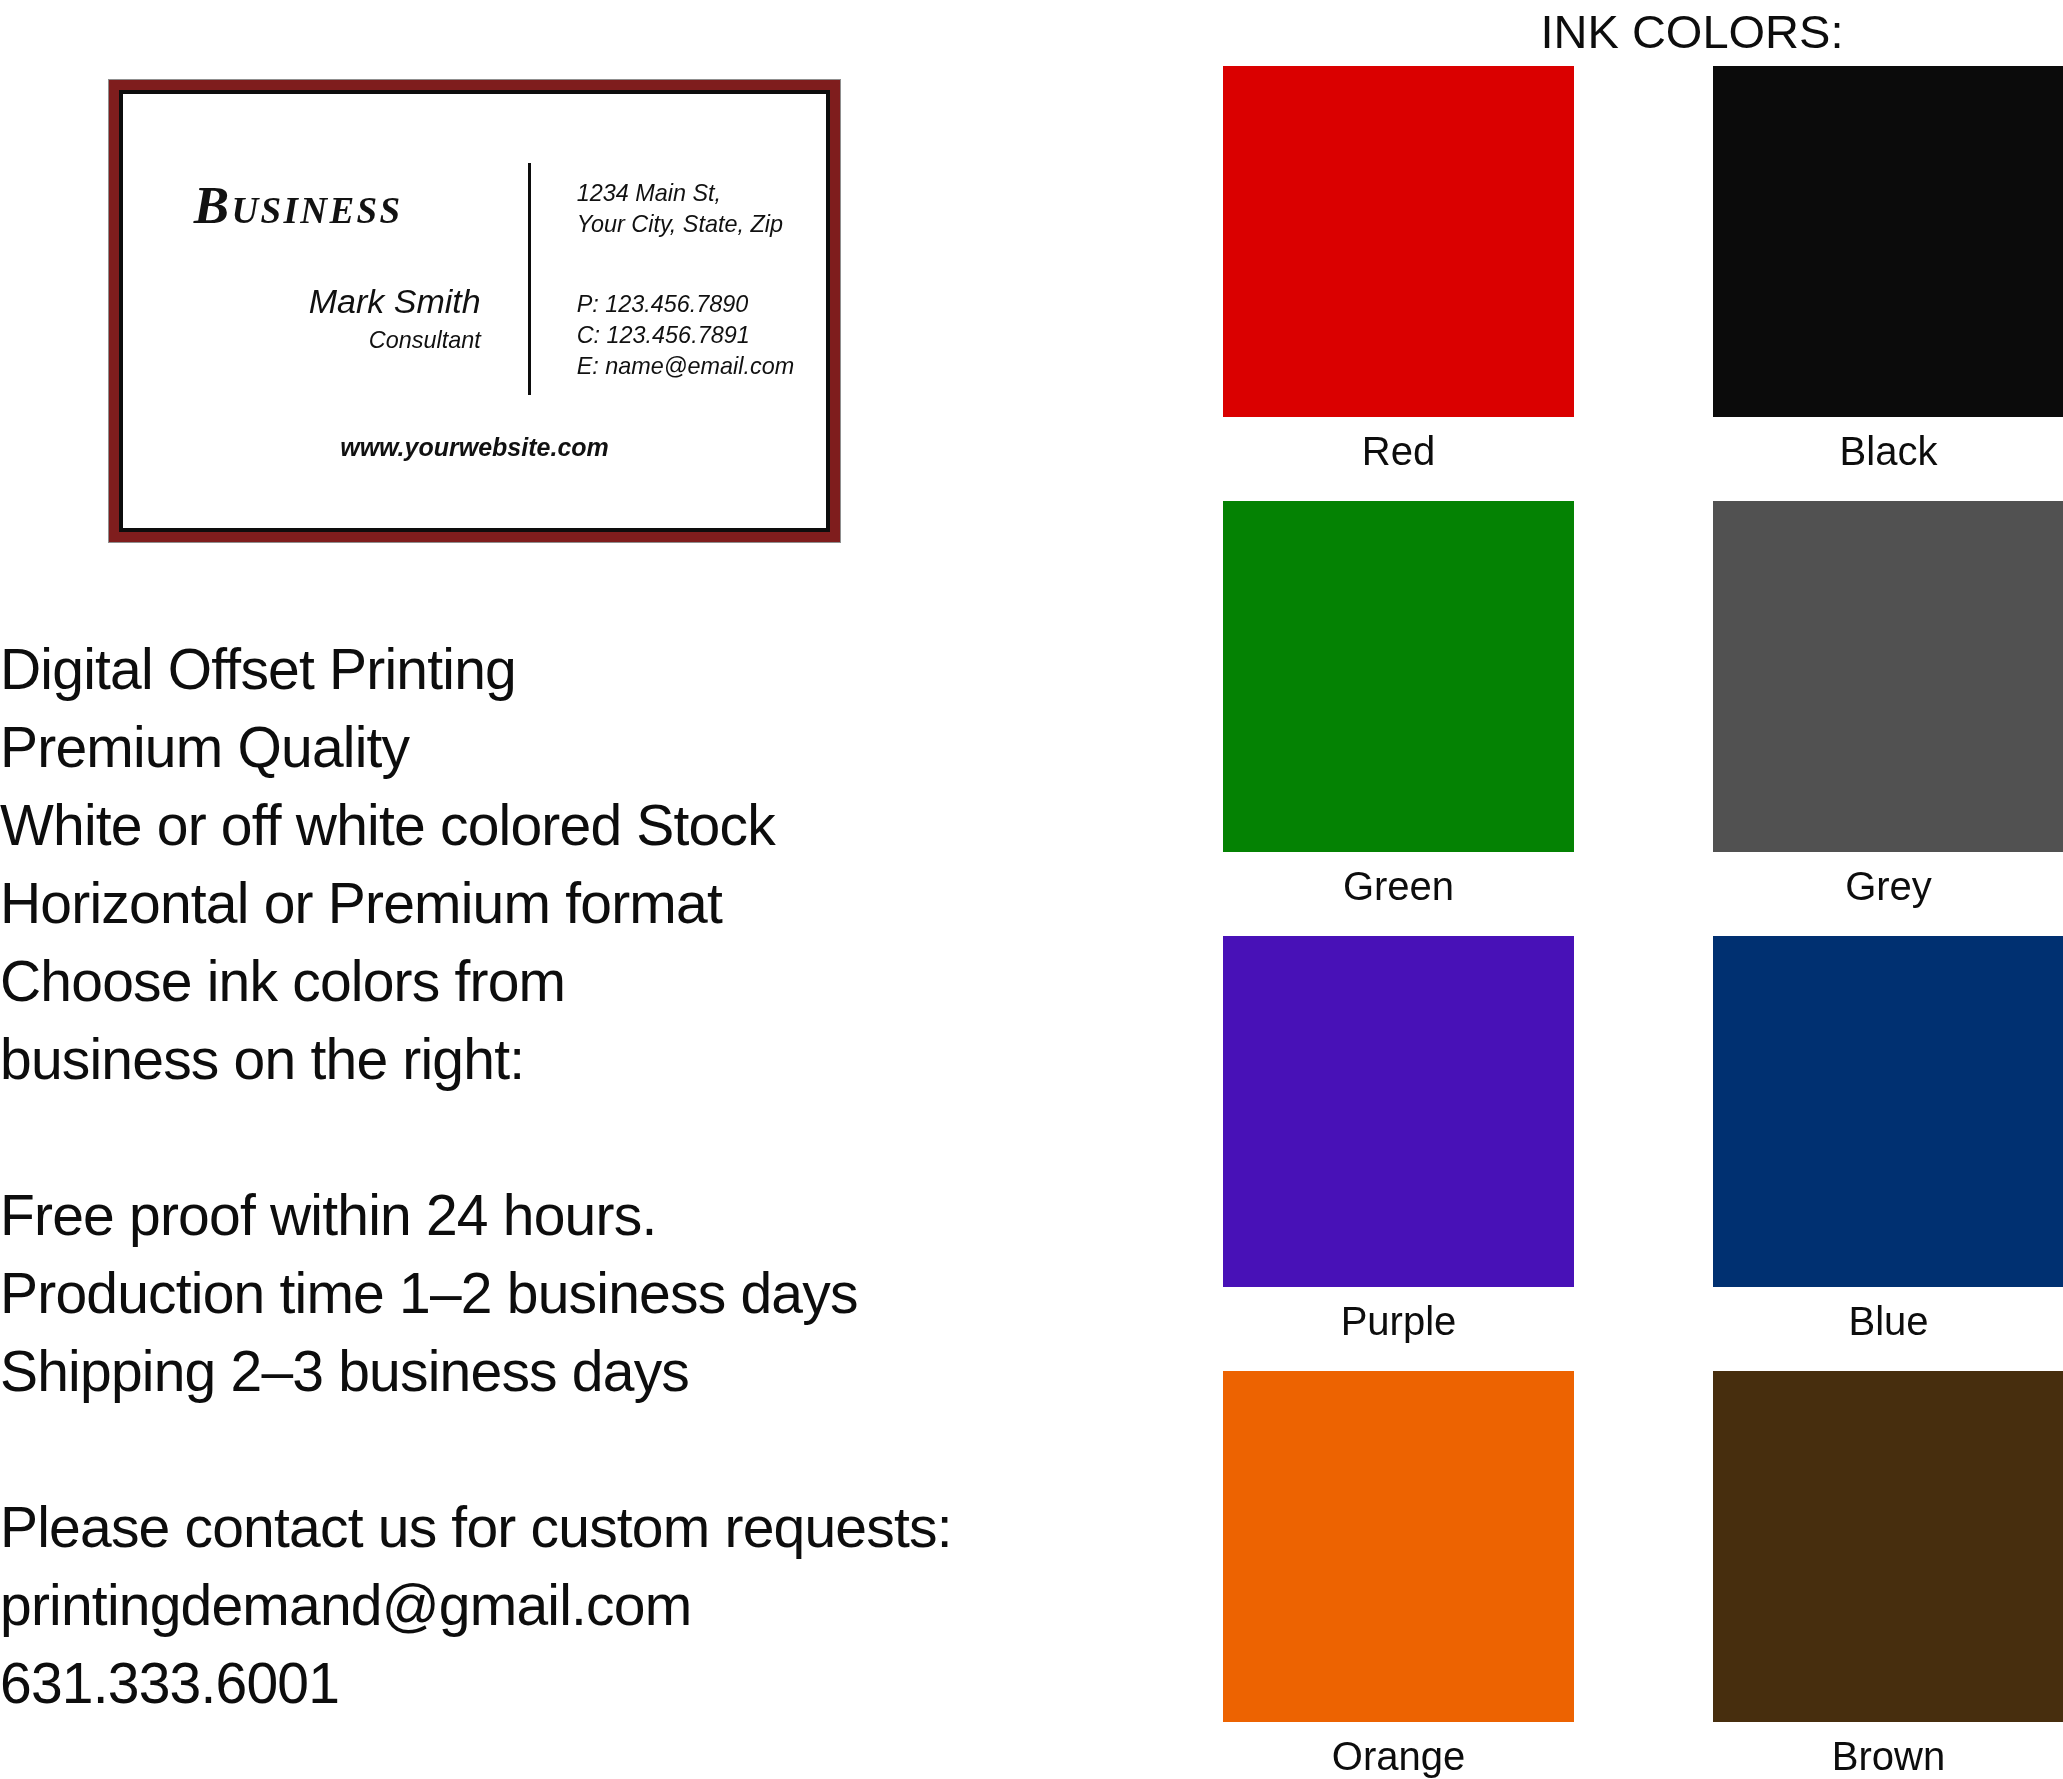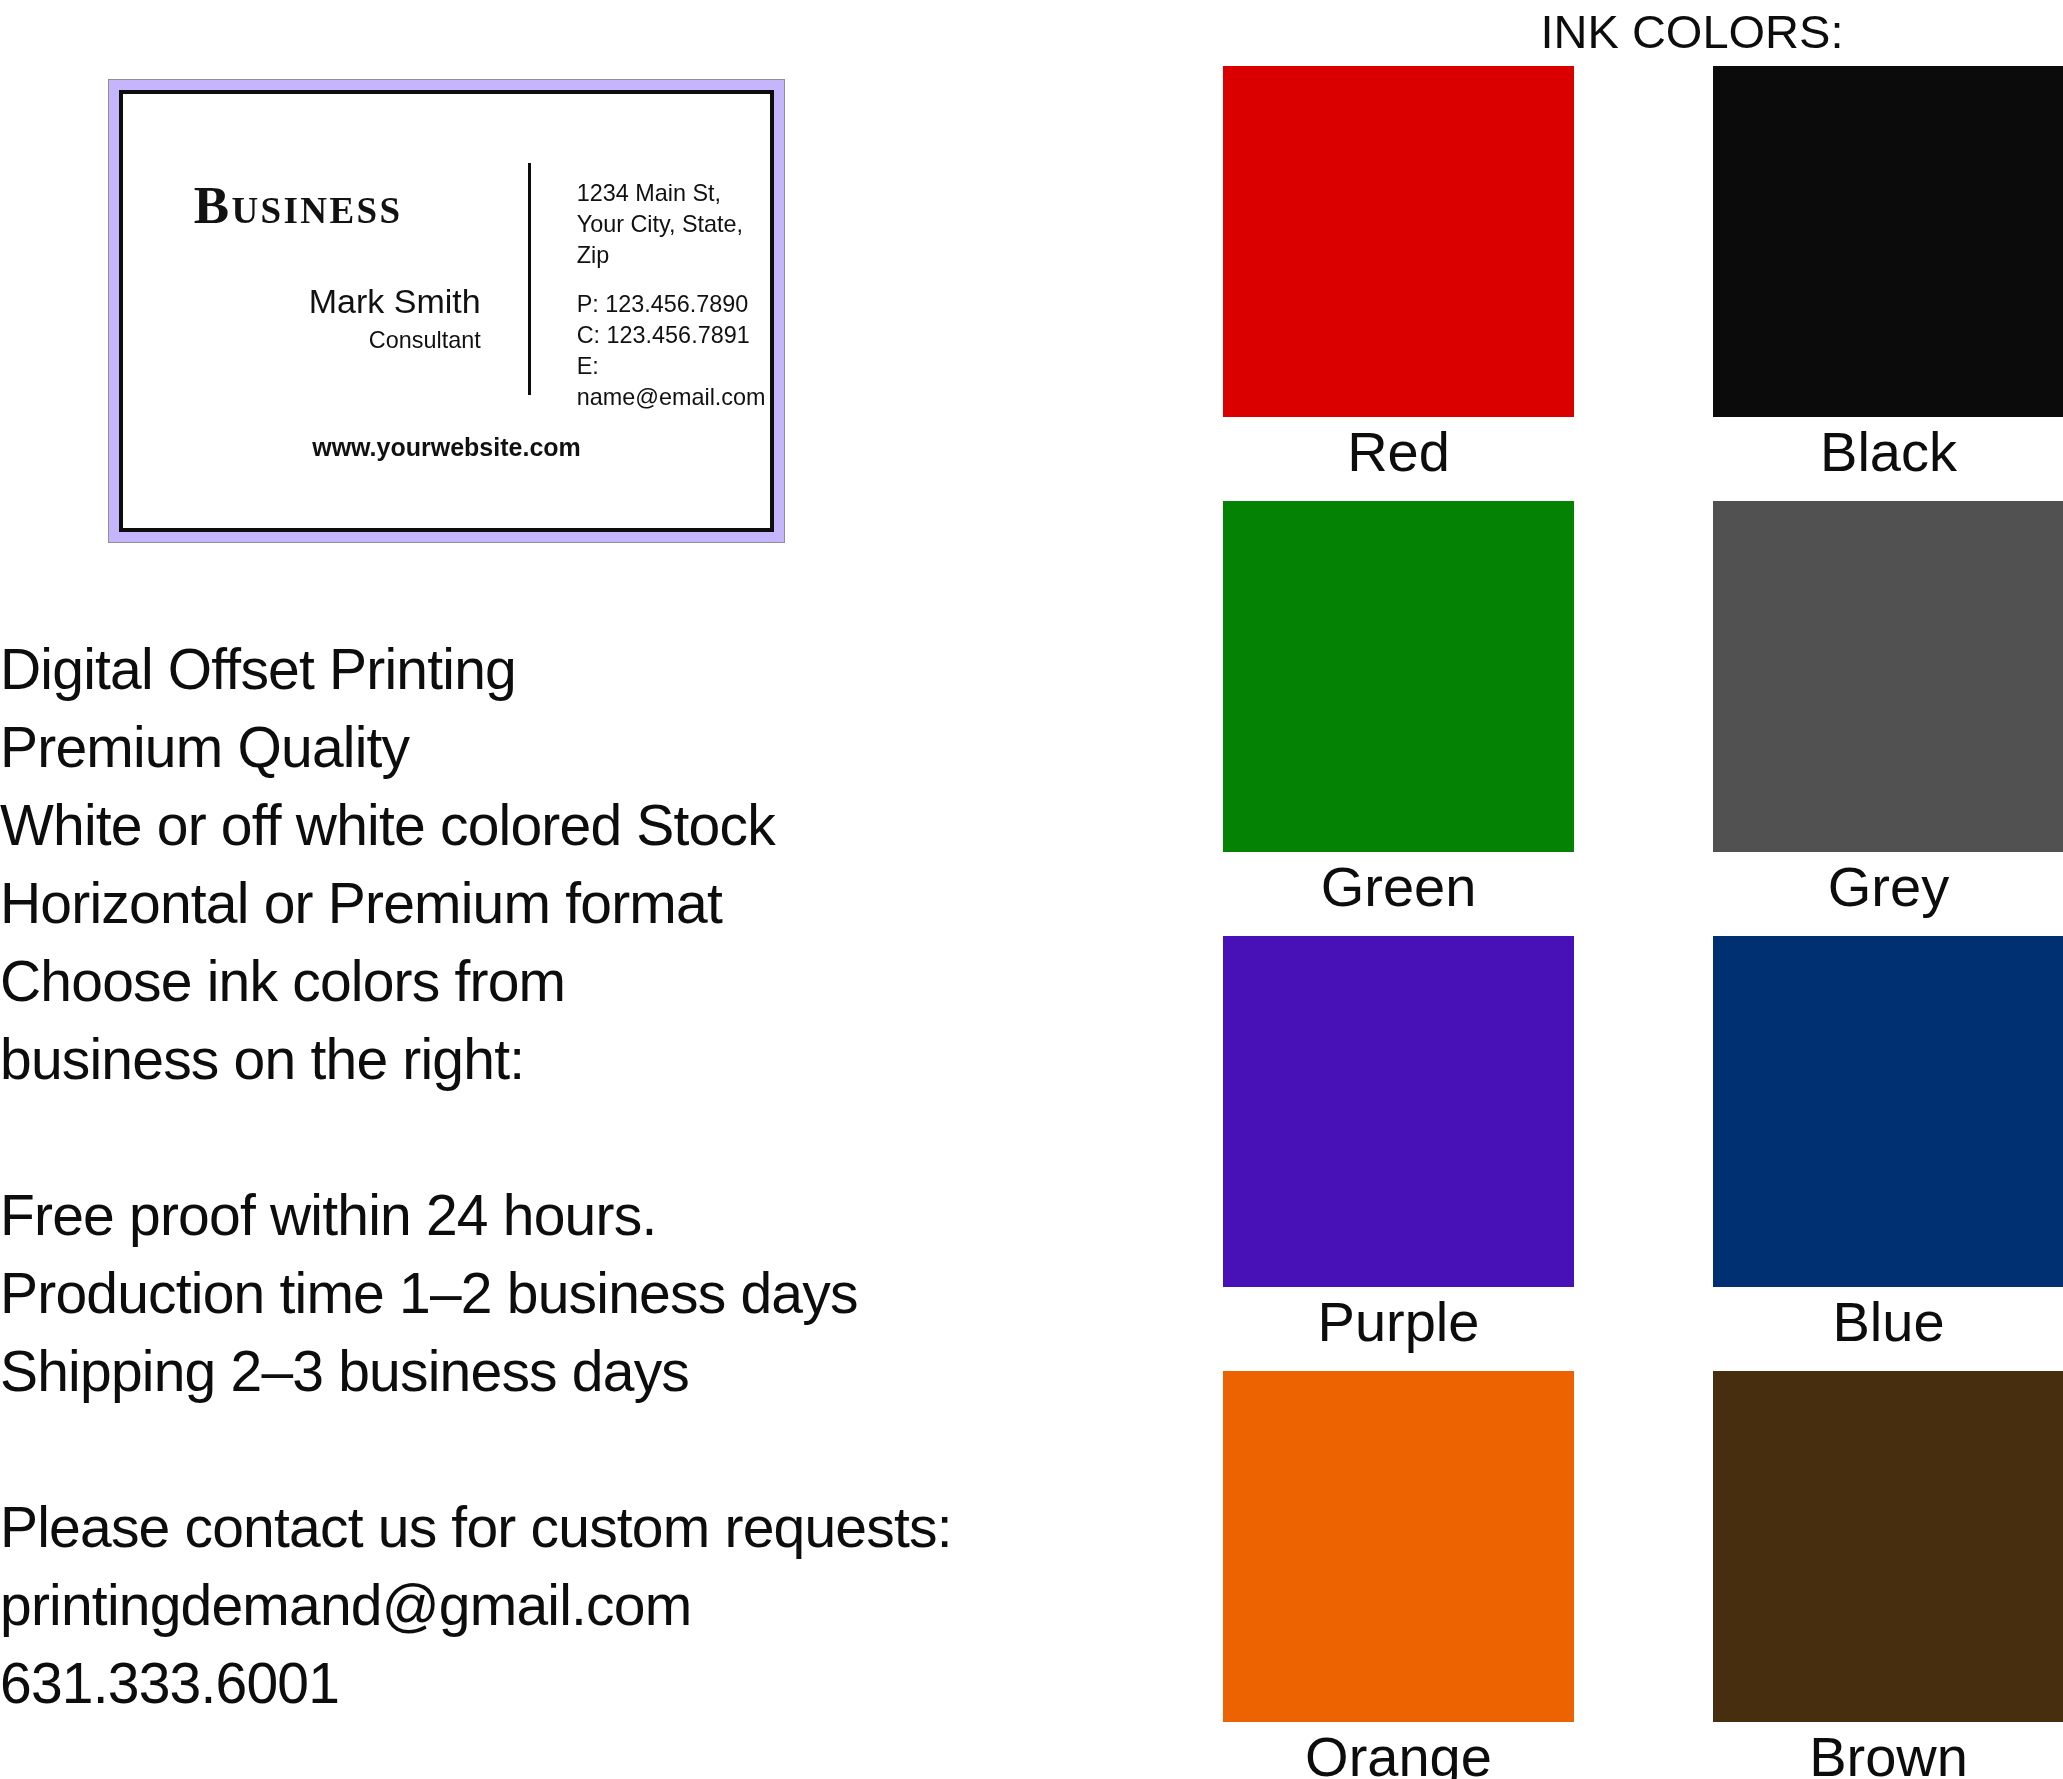--- a/index.html
+++ b/index.html
@@ -9,23 +9,24 @@
     background:#ffffff;
     overflow:hidden;
     font-family:"Liberation Sans", sans-serif;
     color:#0d0d0d;
   }
 
   
   .card-outer {
     position:absolute;
     left:108px; top:79px;
-    width:677px; height:464px;
+    width:733px; height:464px;
     border:1.6px solid #8f8f8f;
-    background:#c4b5fd;
+    background:#7f1d1d;
+    font-style:italic;
   }
   .card-inner {
     position:absolute;
     inset:9.7px;
     border:4px solid #0d0d0d;
     background:#ffffff;
   }
   .card-content { position:absolute; inset:0; }
   .card-company {
     position:absolute;
@@ -103,21 +104,21 @@
     grid-template-columns:351px 351px;
     column-gap:139px;
     row-gap:0;
   }
   .swatch-cell { height:435px; }
   .swatch-box { width:100%; height:351px; }
   .swatch-label {
     height:84px;
     padding-top:11.3px;
     text-align:center;
-    font-size:56px;
+    font-size:40px;
     line-height:47px;
     color:#0d0d0d;
   }
 </style>
 </head>
 <body>
 
 <div class="card-outer">
   <div class="card-inner">
     <div class="card-content">

